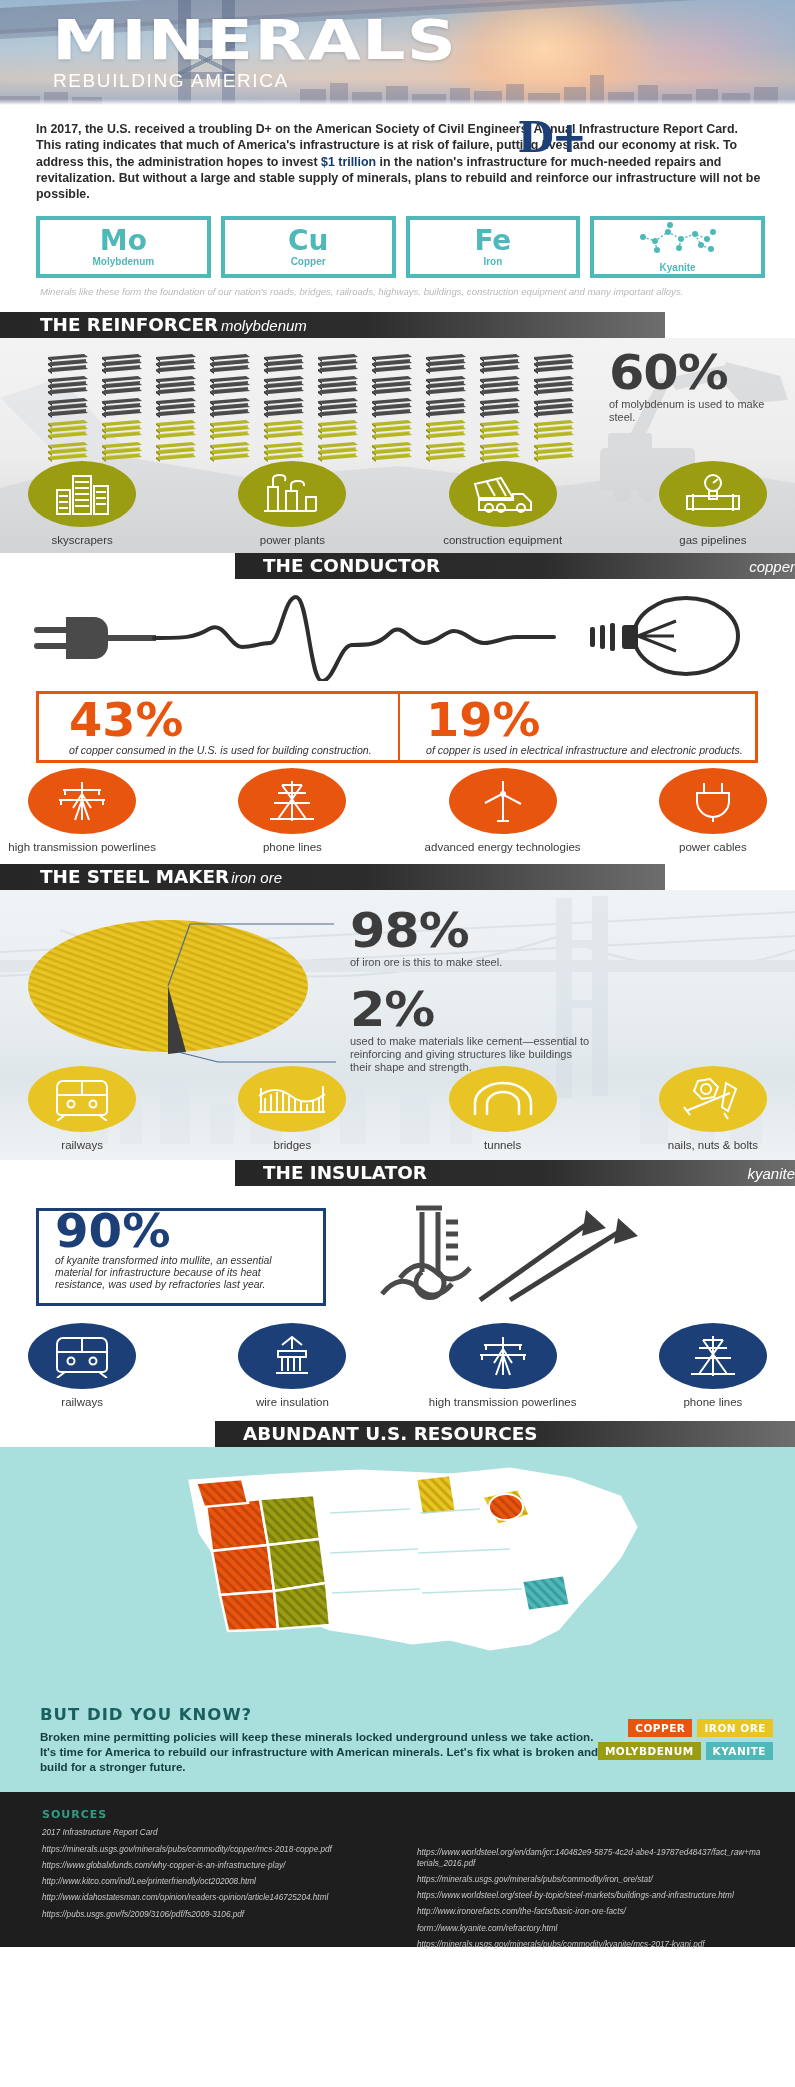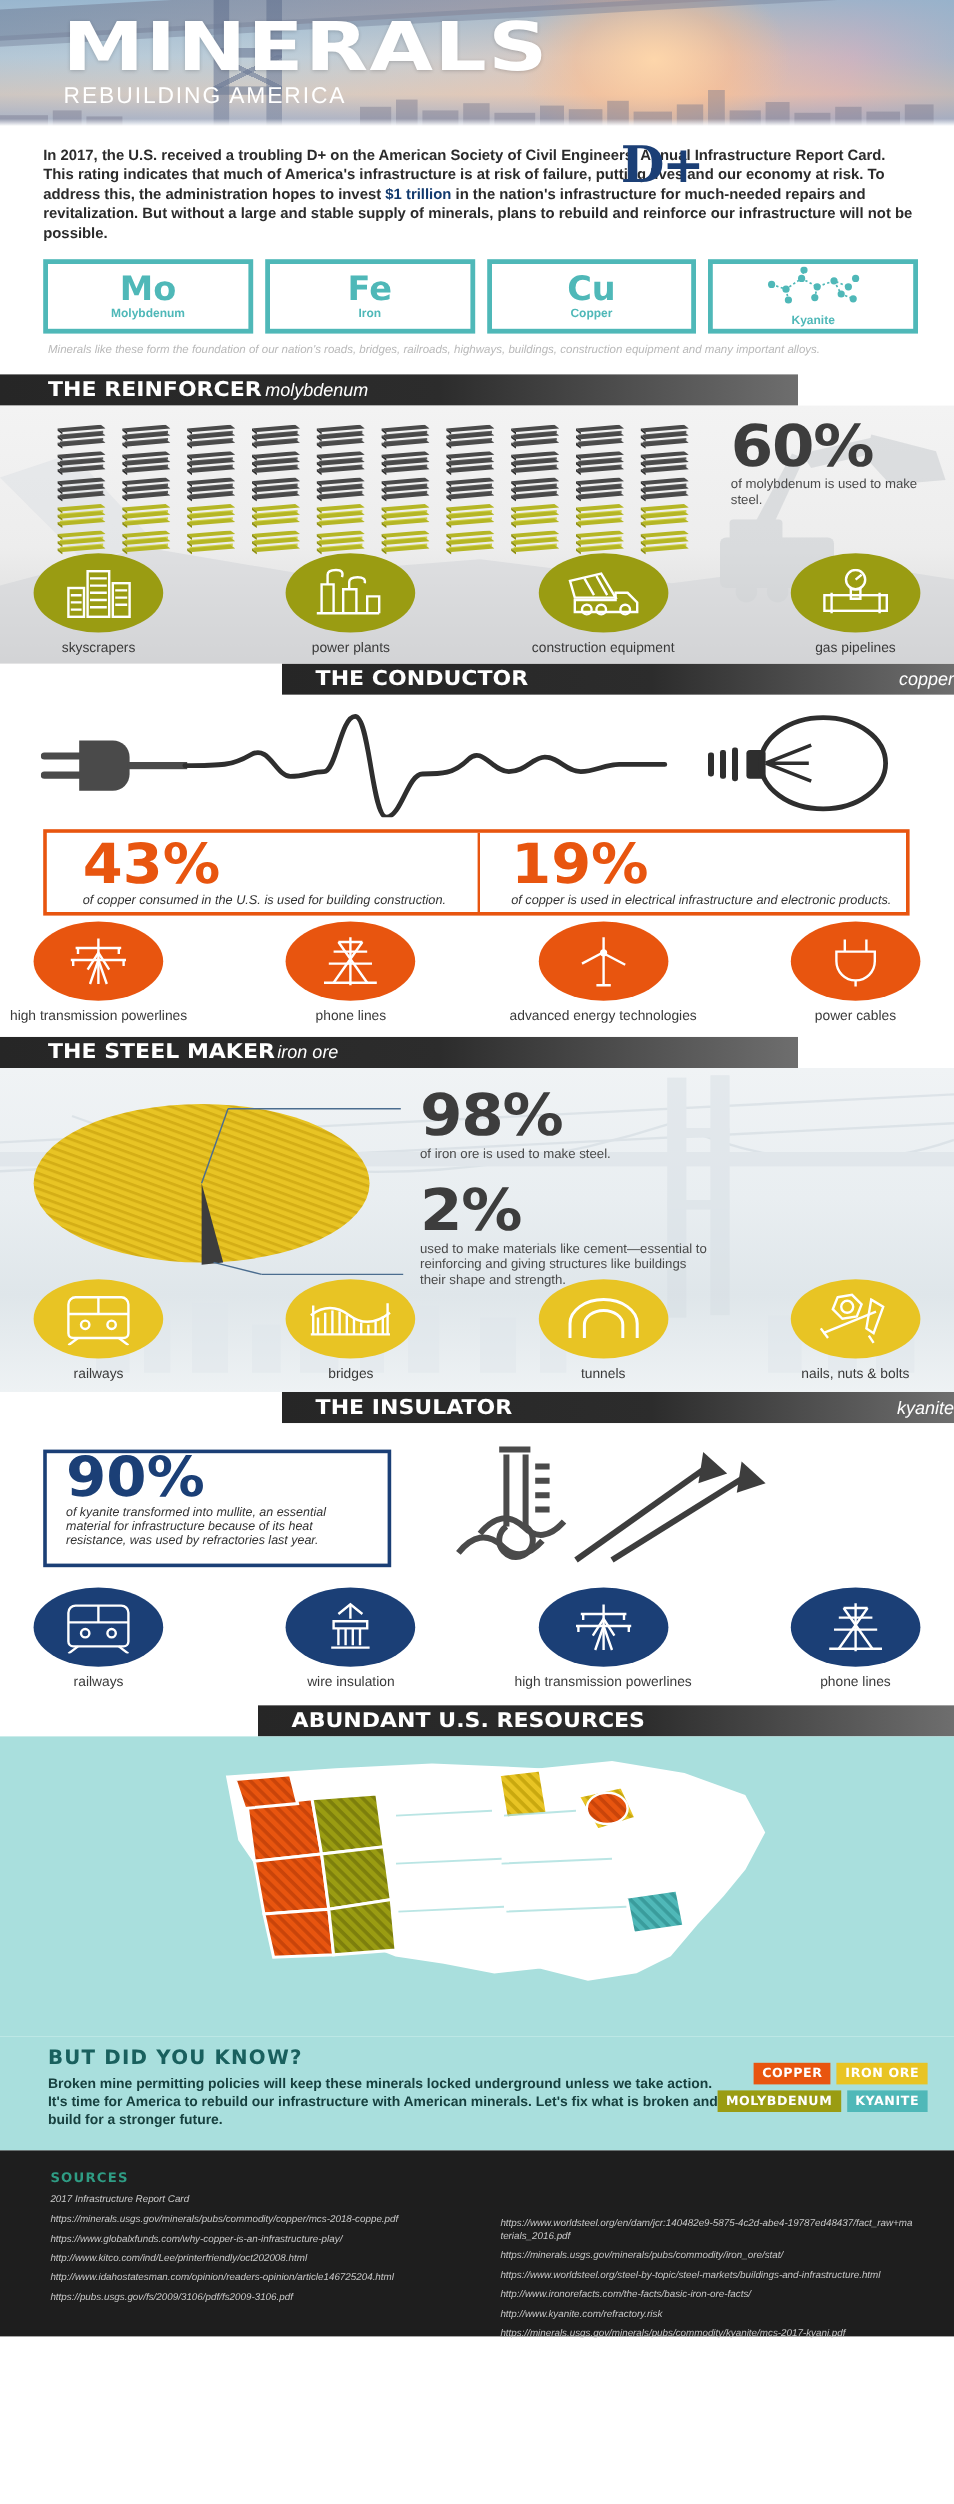--- a/index.html
+++ b/index.html
@@ -194,26 +194,26 @@
     <div class="grade">D+</div>
     <p><span>In 2017, the U.S. received a troubling </span><span>D+</span><span> on the American Society of Civil Engineers' Annual Infrastructure Report Card. This rating indicates that much of America's infrastructure is at risk of failure, putting lives and our economy at risk. To address this, the administration hopes to invest </span><span class="hl">$1 trillion</span><span> in the nation's infrastructure for much-needed repairs and revitalization. But without a large and stable supply of minerals, plans to rebuild and reinforce our infrastructure will not be possible.</span></p>
   </div>
 
   <div class="cards">
     <div class="card">
       <div class="sym">Mo</div>
       <div class="nm">Molybdenum</div>
     </div>
     <div class="card">
+      <div class="sym">Cu</div>
+      <div class="nm">Copper</div>
+    </div>
+    <div class="card">
       <div class="sym">Fe</div>
       <div class="nm">Iron</div>
-    </div>
-    <div class="card">
-      <div class="sym">Cu</div>
-      <div class="nm">Copper</div>
     </div>
     <div class="card">
       <svg class="kyanite-svg" viewBox="0 0 86 36">
         <g stroke="#4fb8b8" stroke-width="1.4" fill="none" stroke-dasharray="2,2">
           <path d="M8 14 L20 18 L33 9 L46 16 L60 11 L72 16"></path>
           <path d="M33 9 L35 2"></path>
             <path d="M46 16 L44 25"></path>
             <path d="M60 11 L66 22 L76 26"></path>
           <path d="M20 18 L22 27"></path>
         </g>
@@ -1046,21 +1046,21 @@
         <path d="M150 72 L168 138 L150 140 Z" fill="#3d3d3d"></path>
         <path d="M150 72 L172 10" stroke="#4b6d8f" stroke-width="1.2" fill="none"></path>
         <path d="M172 10 L316 10" stroke="#4b6d8f" stroke-width="1.2" fill="none"></path>
         <path d="M160 138 L200 148" stroke="#4b6d8f" stroke-width="1.2" fill="none"></path>
         <path d="M200 148 L318 148" stroke="#4b6d8f" stroke-width="1.2" fill="none"></path>
       </svg>
     </div>
     <div class="iron-stats">
       <div>
         <div class="pct-big" style="color:#3d3d3d">98%</div>
-        <div class="pct-cap" style="color:#4a4a4a;width:180px">of iron ore is used to make steel.</div>
+        <div class="pct-cap" style="color:#4a4a4a;width:180px">of iron ore is this to make steel.</div>
       </div>
       <div style="margin-top:18px">
         <div class="pct-big" style="color:#3d3d3d">2%</div>
         <div class="pct-cap" style="color:#4a4a4a;width:240px">used to make materials like cement—essential to reinforcing and giving structures like buildings their shape and strength.</div>
       </div>
     </div>
     <div class="icon-row">
       <div class="icon-cell">
         <div class="ell" style="background:#e8c424">
           <svg width="58" height="44" viewBox="0 0 58 44" fill="none" stroke="#fff" stroke-width="2">
@@ -1255,19 +1255,19 @@
         <div>https://www.globalxfunds.com/why-copper-is-an-infrastructure-play/</div>
         <div>http://www.kitco.com/ind/Lee/printerfriendly/oct202008.html</div>
         <div>http://www.idahostatesman.com/opinion/readers-opinion/article146725204.html</div>
         <div>https://pubs.usgs.gov/fs/2009/3106/pdf/fs2009-3106.pdf</div>
       </div>
       <div class="src-col src-right">
         <div>https://www.worldsteel.org/en/dam/jcr:140482e9-5875-4c2d-abe4-19787ed48437/fact_raw+materials_2016.pdf</div>
         <div>https://minerals.usgs.gov/minerals/pubs/commodity/iron_ore/stat/</div>
         <div>https://www.worldsteel.org/steel-by-topic/steel-markets/buildings-and-infrastructure.html</div>
         <div>http://www.ironorefacts.com/the-facts/basic-iron-ore-facts/</div>
-        <div>http://www.kyanite.com/refractory.risk</div>
+        <div>form://www.kyanite.com/refractory.html</div>
         <div>https://minerals.usgs.gov/minerals/pubs/commodity/kyanite/mcs-2017-kyani.pdf</div>
       </div>
     </div>
   </div>
 
 </div>
 
 </body></html>

